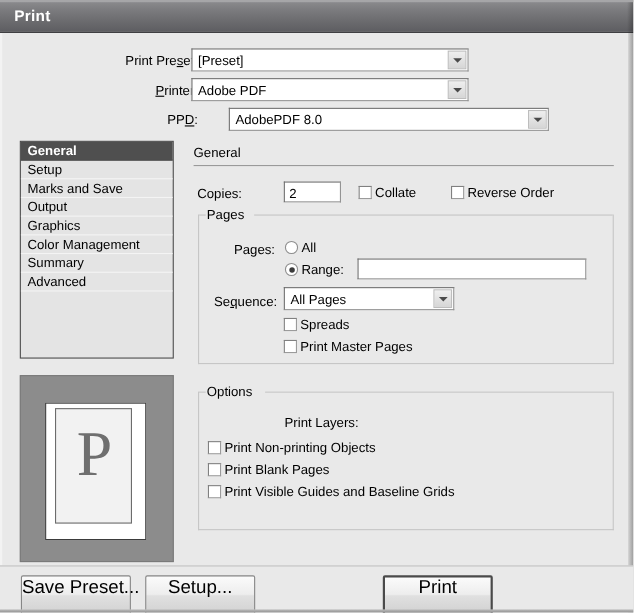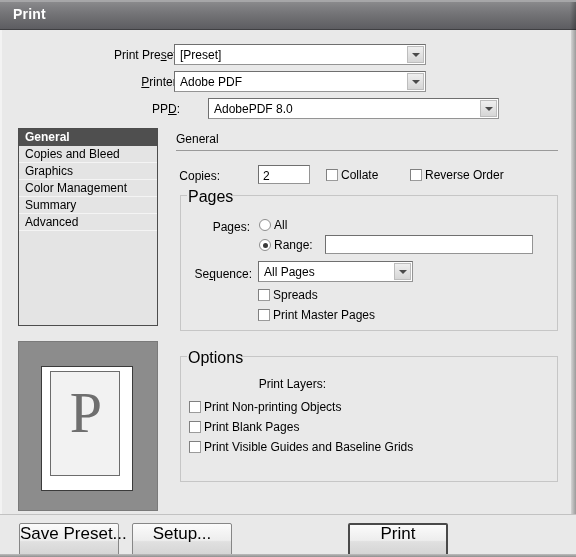--- a/index.html
+++ b/index.html
@@ -220,21 +220,21 @@
     background: #c6c6c6;
   }
   .group-top-right {
     position: absolute;
     top: 0; right: 0;
     height: 1px;
     background: #c6c6c6;
   }
   .group-label {
     position: absolute;
-    font-size: 16px;
+    font-size: 12px;
     color: #000;
     background: transparent;
     white-space: nowrap;
   }
 
   
   .textinput {
     position: absolute;
     background: #ffffff;
     border: 1px solid #949494;
@@ -368,21 +368,23 @@
   <div class="row" style="left:100px; top:100px; width:80px;">
     <div class="row-label"><span>PP</span><span class="acc">D</span><span>:</span></div>
   </div>
   <div class="combo" style="left:184px; top:98px; width:291px;margin-left:24px;">
     <div class="val">AdobePDF 8.0</div>
     <div class="arrow"></div>
   </div>
 
   <div class="navlist">
     <div class="navitem sel"><span>General</span></div>
-    <div class="navitem"><span>Copies and Bleed</span></div>
+    <div class="navitem"><span>Setup</span></div>
+    <div class="navitem"><span>Marks and Save</span></div>
+    <div class="navitem"><span>Output</span></div>
     <div class="navitem"><span>Graphics</span></div>
     <div class="navitem"><span>Color Management</span></div>
     <div class="navitem"><span>Summary</span></div>
     <div class="navitem"><span>Advanced</span></div>
   </div>
 
   <div class="preview">
     <div class="preview-sheet">
       <div class="preview-page">
         <div class="preview-letter">P</div>

